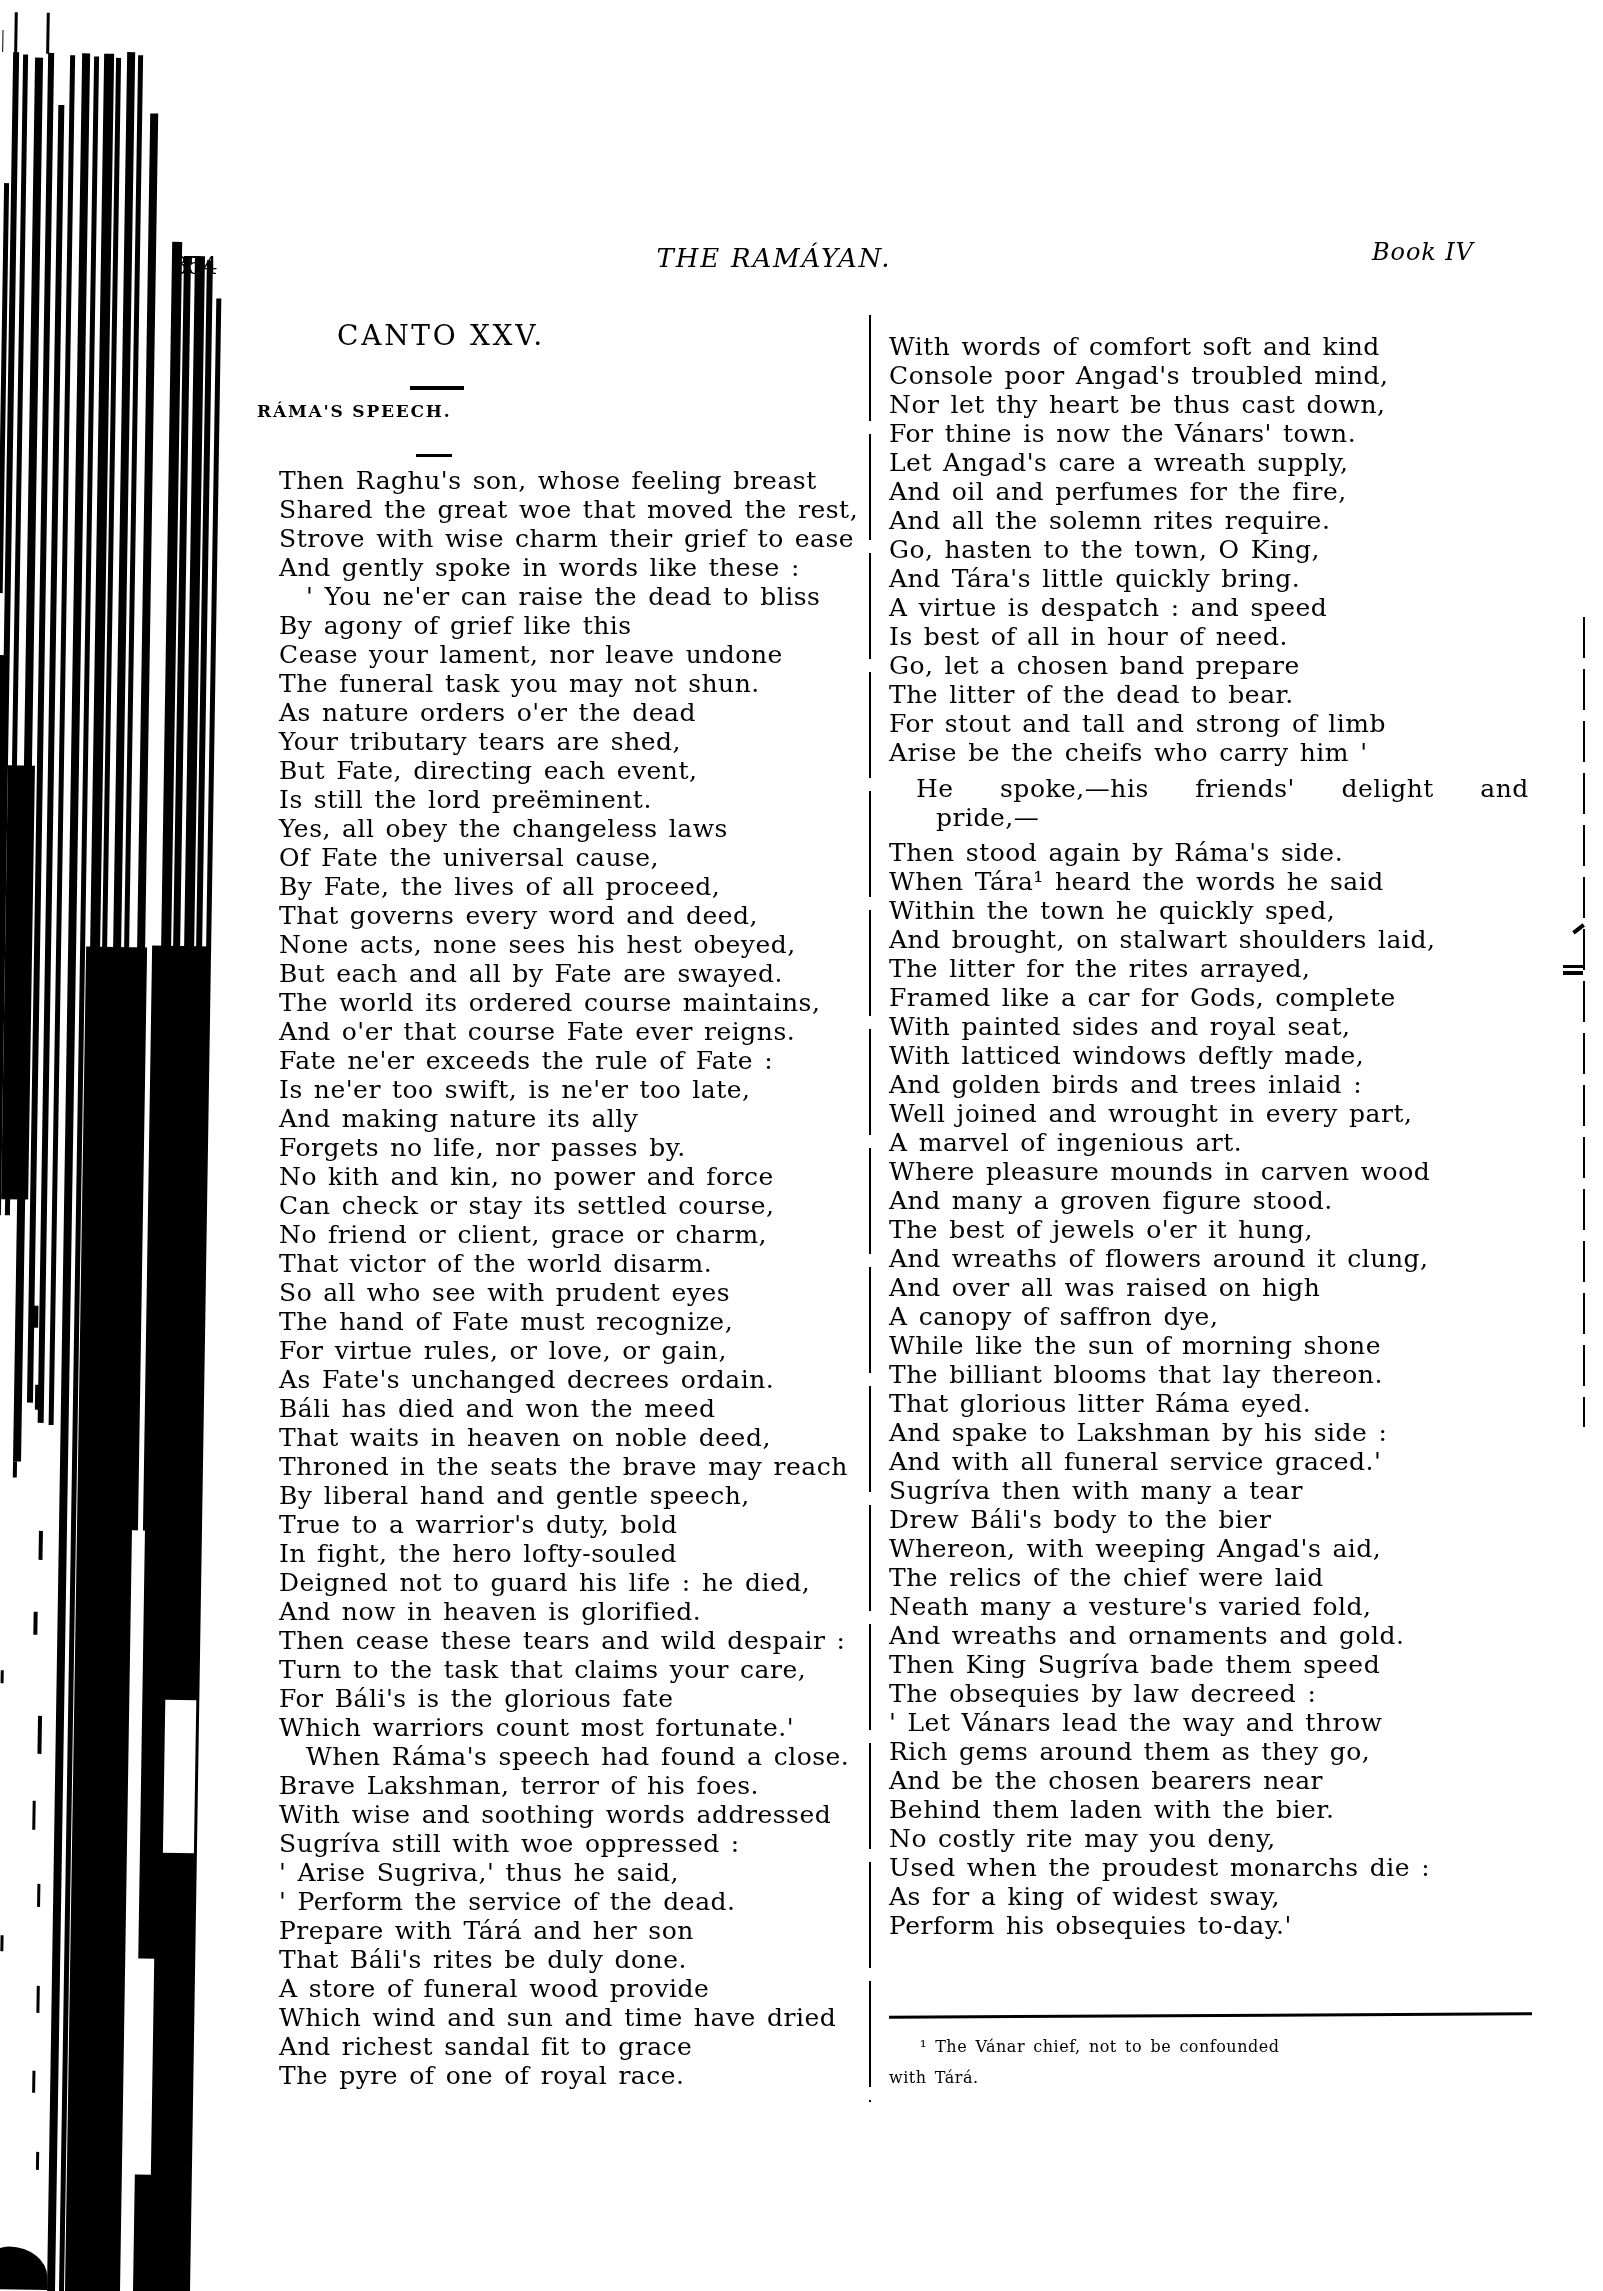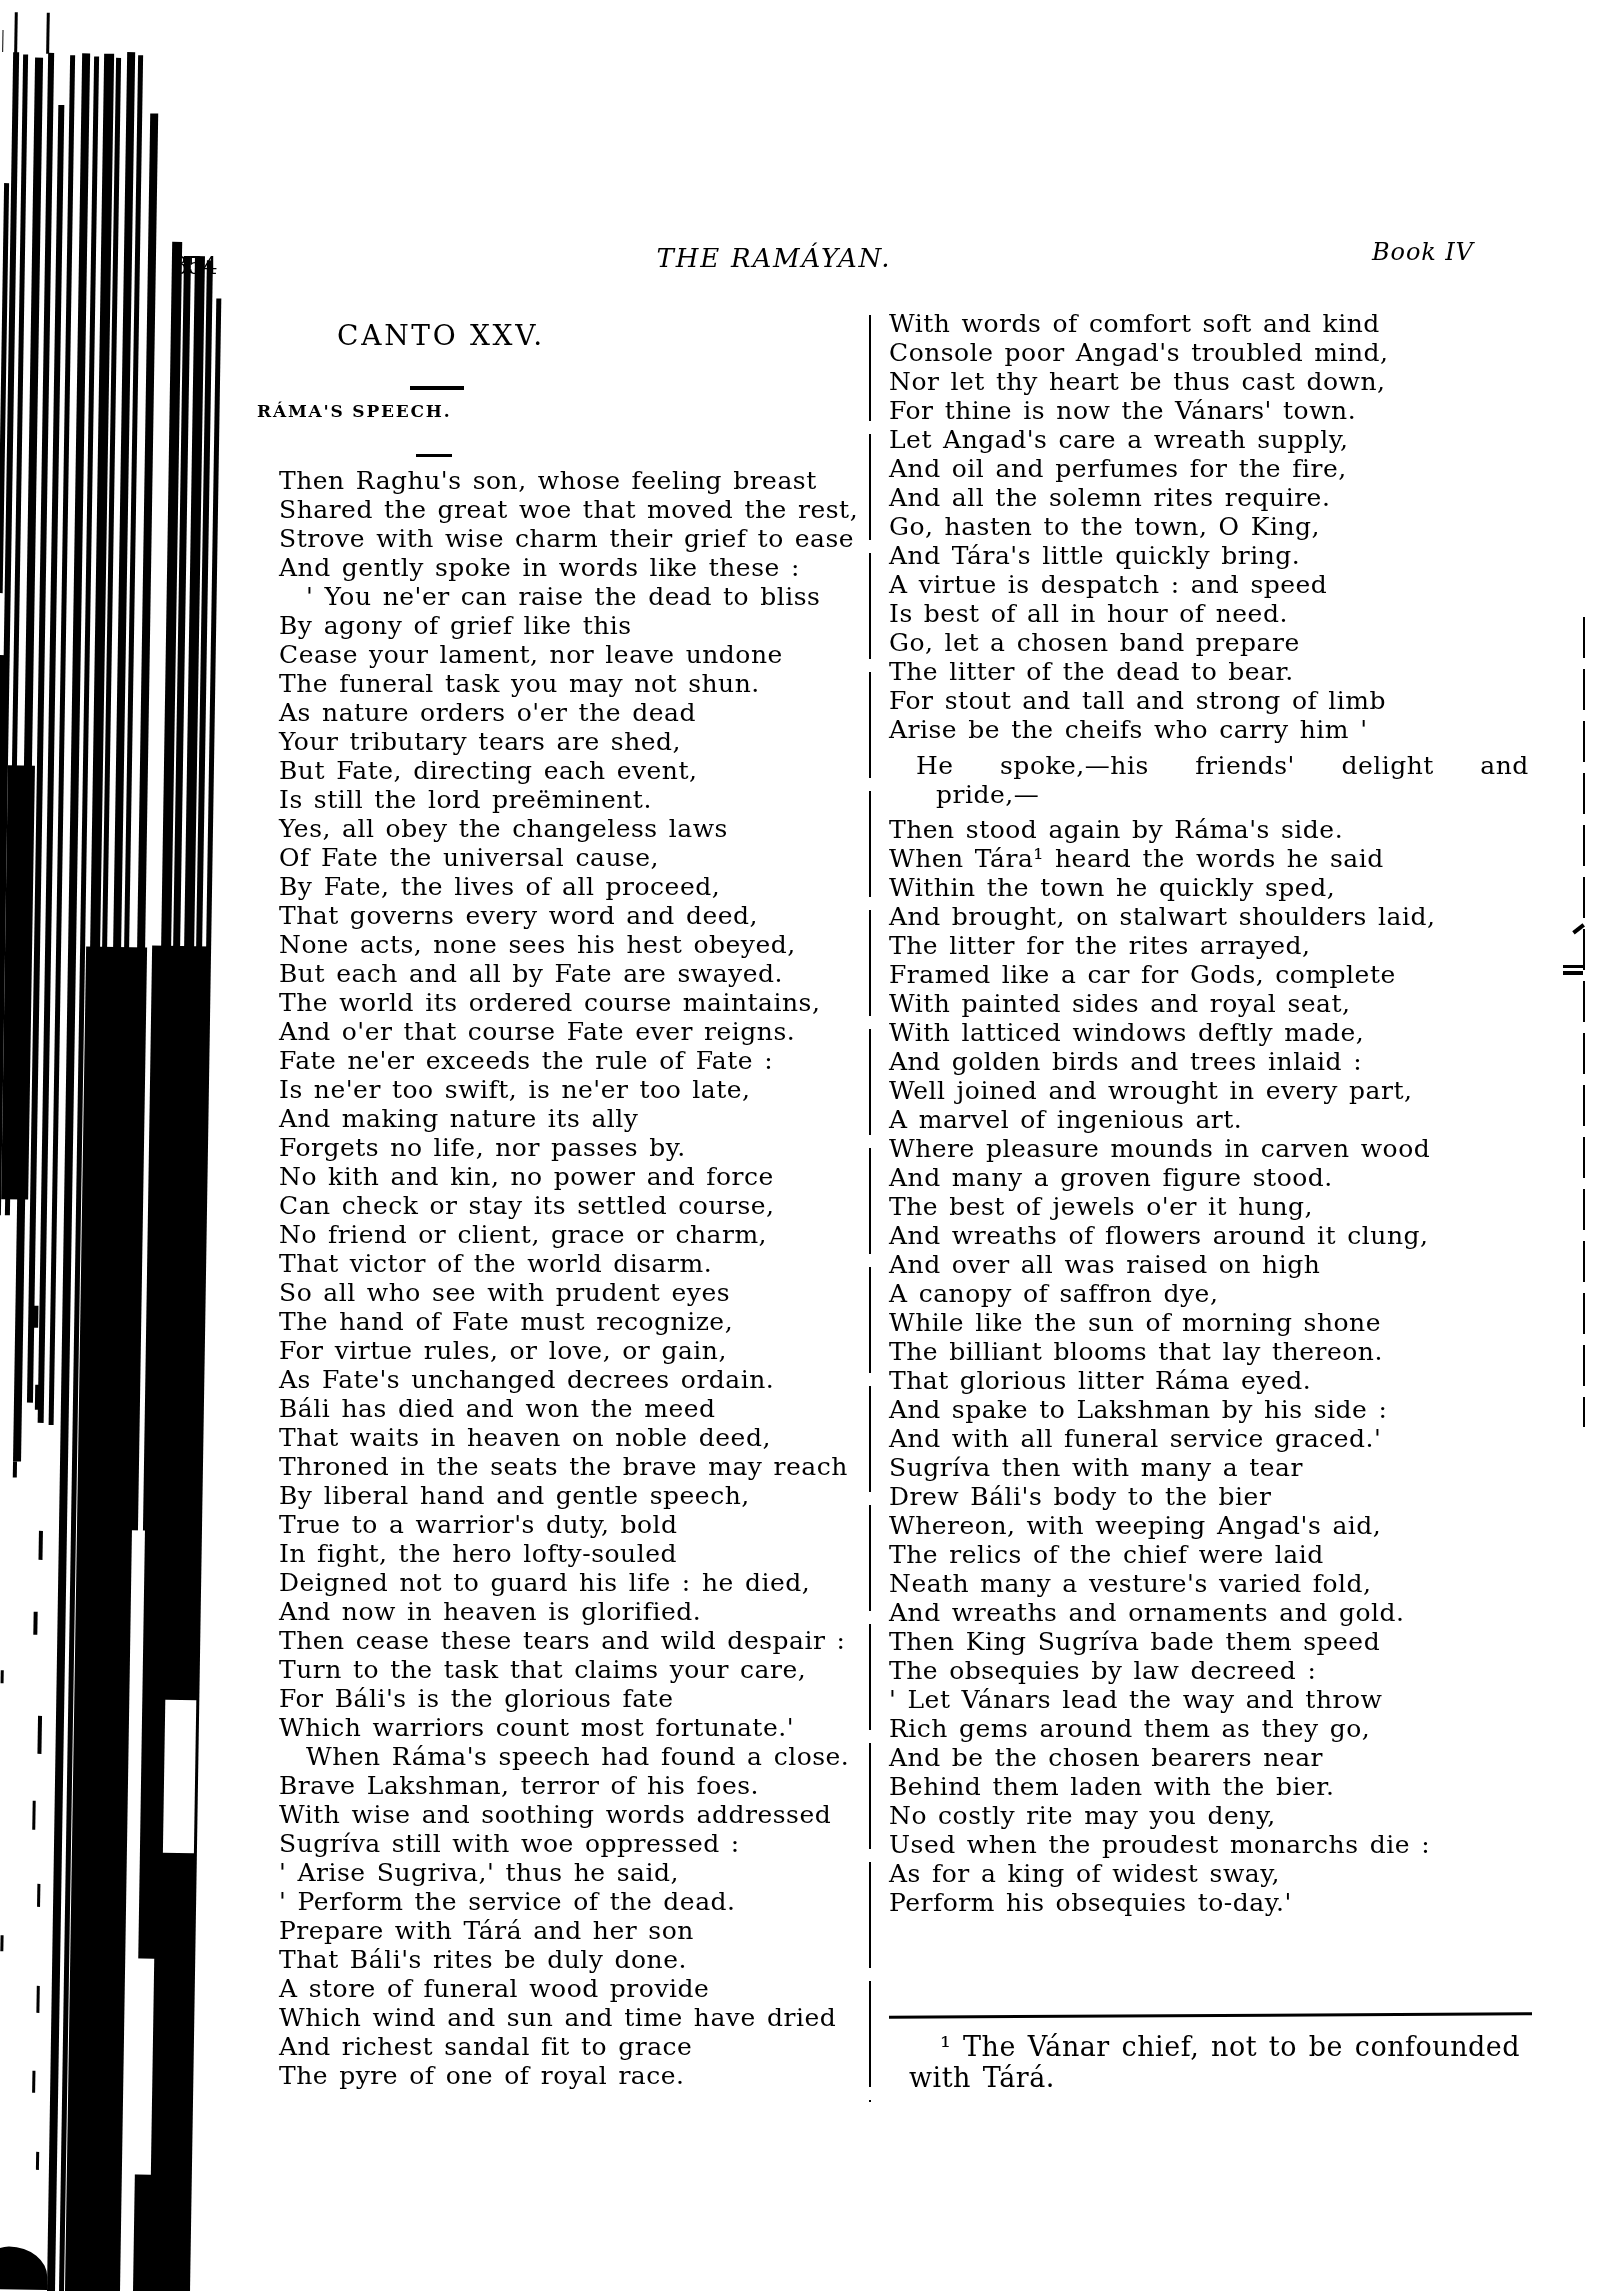--- a/index.html
+++ b/index.html
@@ -22,40 +22,40 @@
   
   .canto{position:absolute;left:261px;top:319px;width:360px;text-align:center;
     font-size:28px;letter-spacing:2.7px;}
   .rule{position:absolute;background:#000;}
   .rule1{left:410px;top:386px;width:54px;height:3.6px;}
   .section{position:absolute;left:257px;top:401px;width:360px;
     font-size:17px;font-weight:bold;letter-spacing:1.8px;}
   .rule2{left:416px;top:454px;width:36px;height:2.7px;}
   
   #left-column{position:absolute;left:279px;top:466px;width:605px;}
-  #right-column{position:absolute;left:889px;top:309px;width:684px;}
+  #right-column{position:absolute;left:889px;top:332px;width:684px;}
   .pline{white-space:nowrap;font-size:25px;line-height:29px;height:29px;
     letter-spacing:0.5px;word-spacing:2.7px;}
   .pline.indent{padding-left:27px;}
   .pline.justify{word-spacing:38px;margin-top:7.2px;}
   .pline.hang{padding-left:47px;margin-bottom:5.4px;}
   
   #column-divider{position:absolute;left:869px;top:315px;width:1.8px;height:1787px;
     background:repeating-linear-gradient(180deg,#000 0 106px,transparent 106px 119px);}
   #right-edge-line{position:absolute;left:1583px;top:617px;width:1.8px;height:810px;
     background:repeating-linear-gradient(180deg,#000 0 41px,transparent 41px 52px);}
   #margin-mark-1{position:absolute;left:1572px;top:927px;width:12.6px;height:3.6px;
     background:#000;transform:rotate(-38deg);}
   #margin-mark-2{position:absolute;left:1563px;top:965px;width:20px;height:10px;
     background:linear-gradient(180deg,#000 0 2.7px,transparent 2.7px 6.3px,#000 6.3px 10px);}
   
   #footnote-rule{position:absolute;left:889px;top:2014px;width:643px;height:2.7px;
     background:#000;transform:rotate(-0.3deg);}
   #footnote{position:absolute;left:889px;top:2031px;width:666px;}
-  #footnote .pline{font-size:27px;line-height:31px;height:31px;margin-left:20px;}
+  #footnote .pline{font-size:16px;line-height:31px;height:31px;}
   #footnote .pline.indent{padding-left:31px;}
 </style>
 </head>
 <body>
 
 <div class="page">
   <div id="artifact">
       <div class="a-stripe" style="left: 15.3px; top: 14.4px; width: 2.7px; height: 41px;"></div>
       <div class="a-stripe" style="left: 47px; top: 14.4px; width: 2.7px; height: 41px;"></div>
       <div class="a-stripe" style="left: 2.7px; top: 32px; width: 1.8px; height: 21.6px;"></div>

